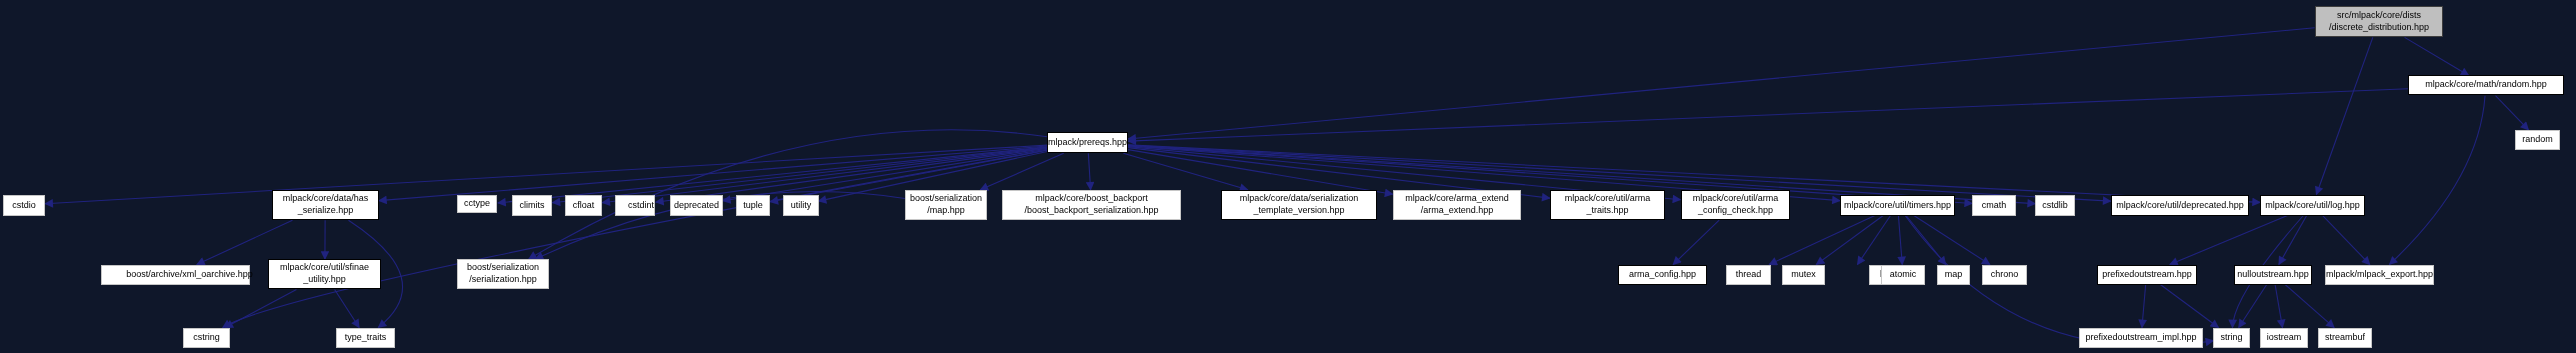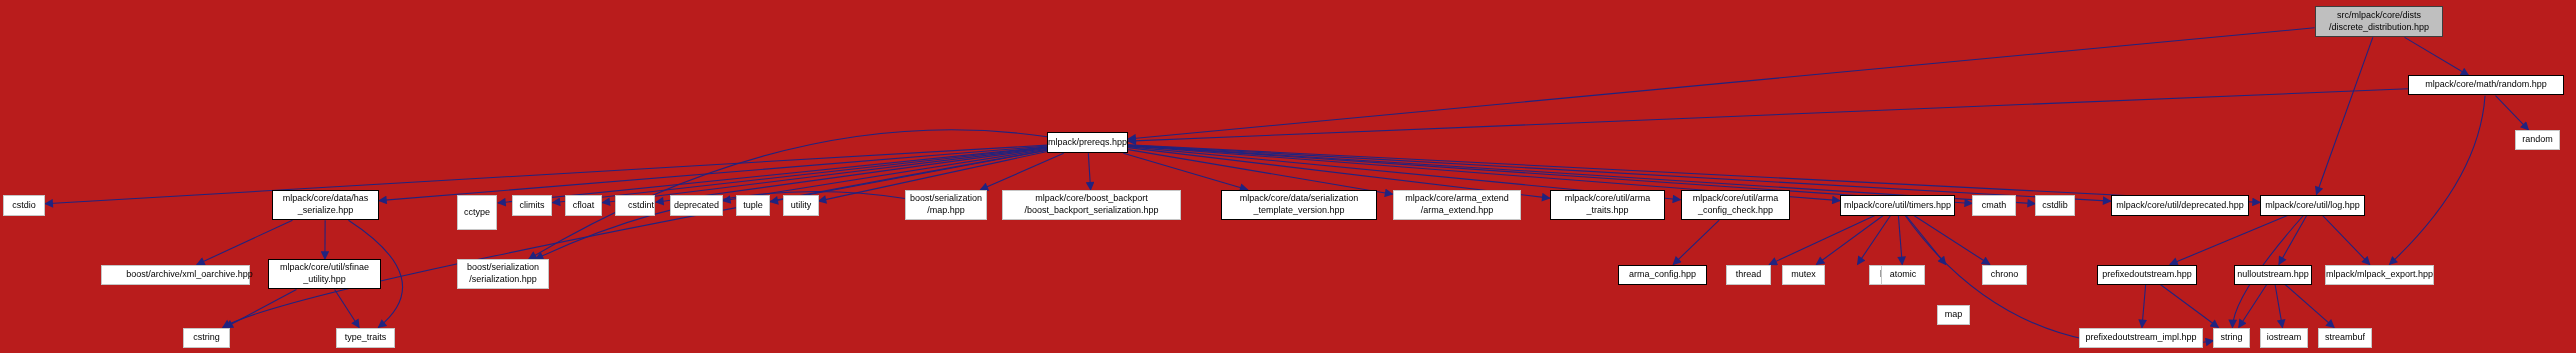--- a/index.html
+++ b/index.html
@@ -1,19 +1,19 @@
 <!DOCTYPE html>
 <html style="font-size:12.4px"><head>
 <meta charset="utf-8">
 <style>
   html,body{margin:0;padding:0;background:#ffffff;}
   .stage{
     position:relative;
     width:2576px;height:354px;
-    background:#b91c1c;
+    background:#0f172a;
     font-family:"Liberation Sans", sans-serif;
     overflow:hidden;
   }
   svg.edges{position:absolute;left:0;top:0;width:2576px;height:354px;}
   .node{
     position:absolute;
     display:flex;flex-direction:column;align-items:center;justify-content:center;
     background:#ffffff;
     color:#000000;
     font-size:9px;line-height:1.3;
@@ -101,21 +101,21 @@
       <div class="node link" style="left: 1047px; top: 132px; width: 81px; height: 21px;">
         <span>mlpack/prereqs.hpp</span>
       </div>
       <div class="node plain" style="left: 3.1px; top: 195px; width: 42px; height: 21px;">
         <span>cstdio</span>
       </div>
       <div class="node link" style="left: 272px; top: 190px; width: 107px; height: 30px;">
         <span>mlpack/core/data/has</span>
         <span>_serialize.hpp</span>
       </div>
-      <div class="node plain" style="left: 457px; top: 195px; width: 40px; height: 35px;">
+      <div class="node plain" style="left: 457px; top: 195px; width: 40px; height: 18px;">
         <span>cctype</span>
       </div>
       <div class="node plain" style="left: 512px; top: 195px; width: 40px; height: 21px;">
         <span>climits</span>
       </div>
       <div class="node plain" style="left: 565px; top: 195px; width: 37px; height: 21px;">
         <span>cfloat</span>
       </div>
       <div class="node plain" style="left: 615px; top: 195px; width: 40px; height: 21px; align-items: flex-end;">
         <span>cstdint</span>
@@ -187,21 +187,21 @@
       </div>
       <div class="node plain" style="left: 1782px; top: 265px; width: 43px; height: 19.5px;">
         <span>mutex</span>
       </div>
       <div class="node plain" style="left: 1835px; top: 265px; width: 33px; height: 19.5px; margin-left: 34px;">
         <span>list</span>
       </div>
       <div class="node plain" style="left: 1881px; top: 265px; width: 44px; height: 19.5px;">
         <span>atomic</span>
       </div>
-      <div class="node plain" style="left: 1937px; top: 265px; width: 33px; height: 19.5px; margin-top: 40px;">
+      <div class="node plain" style="left: 1937px; top: 265px; width: 33px; height: 19.5px;">
         <span>map</span>
       </div>
       <div class="node plain" style="left: 1982px; top: 265px; width: 45px; height: 19.5px;">
         <span>chrono</span>
       </div>
       <div class="node link" style="left: 2097px; top: 265px; width: 100px; height: 19.5px;">
         <span>prefixedoutstream.hpp</span>
       </div>
       <div class="node link" style="left: 2234px; top: 265px; width: 78px; height: 19.5px;">
         <span>nulloutstream.hpp</span>

